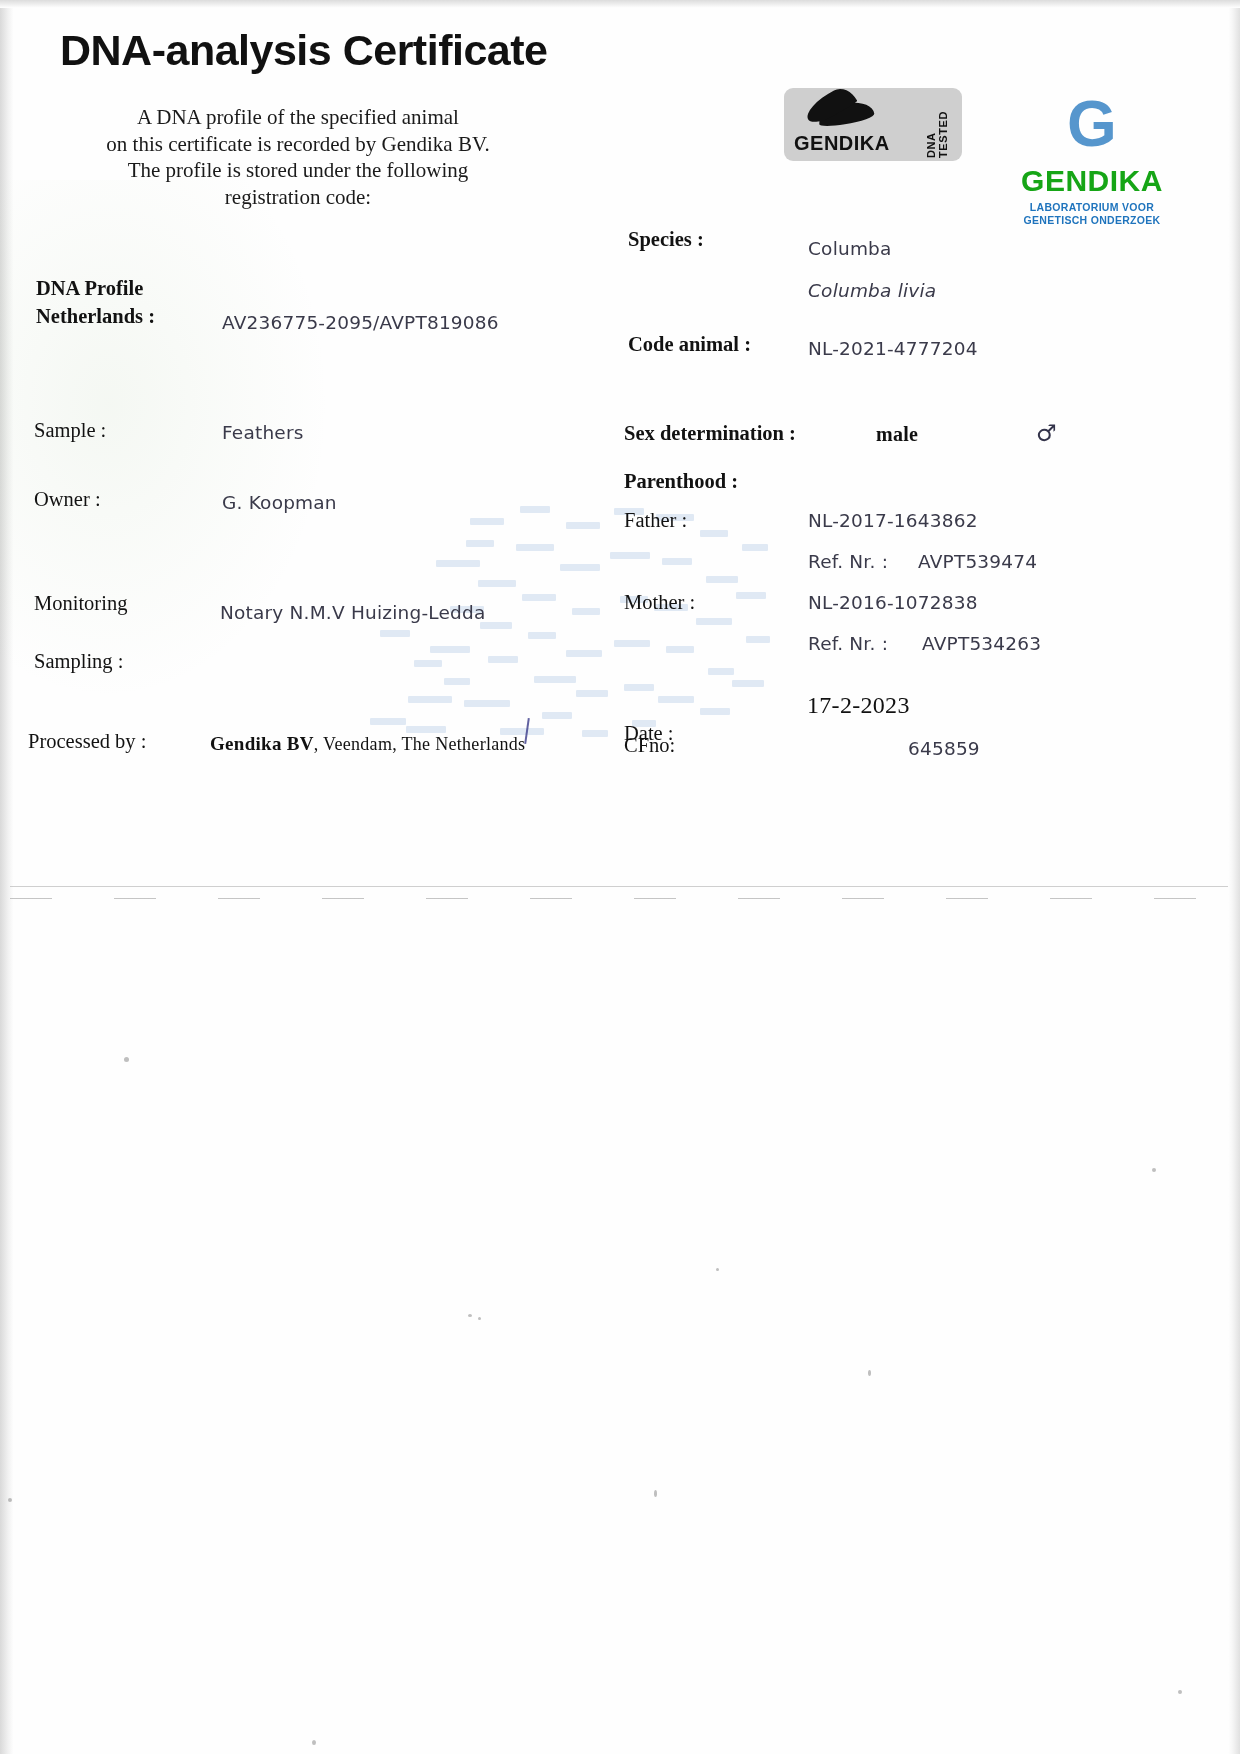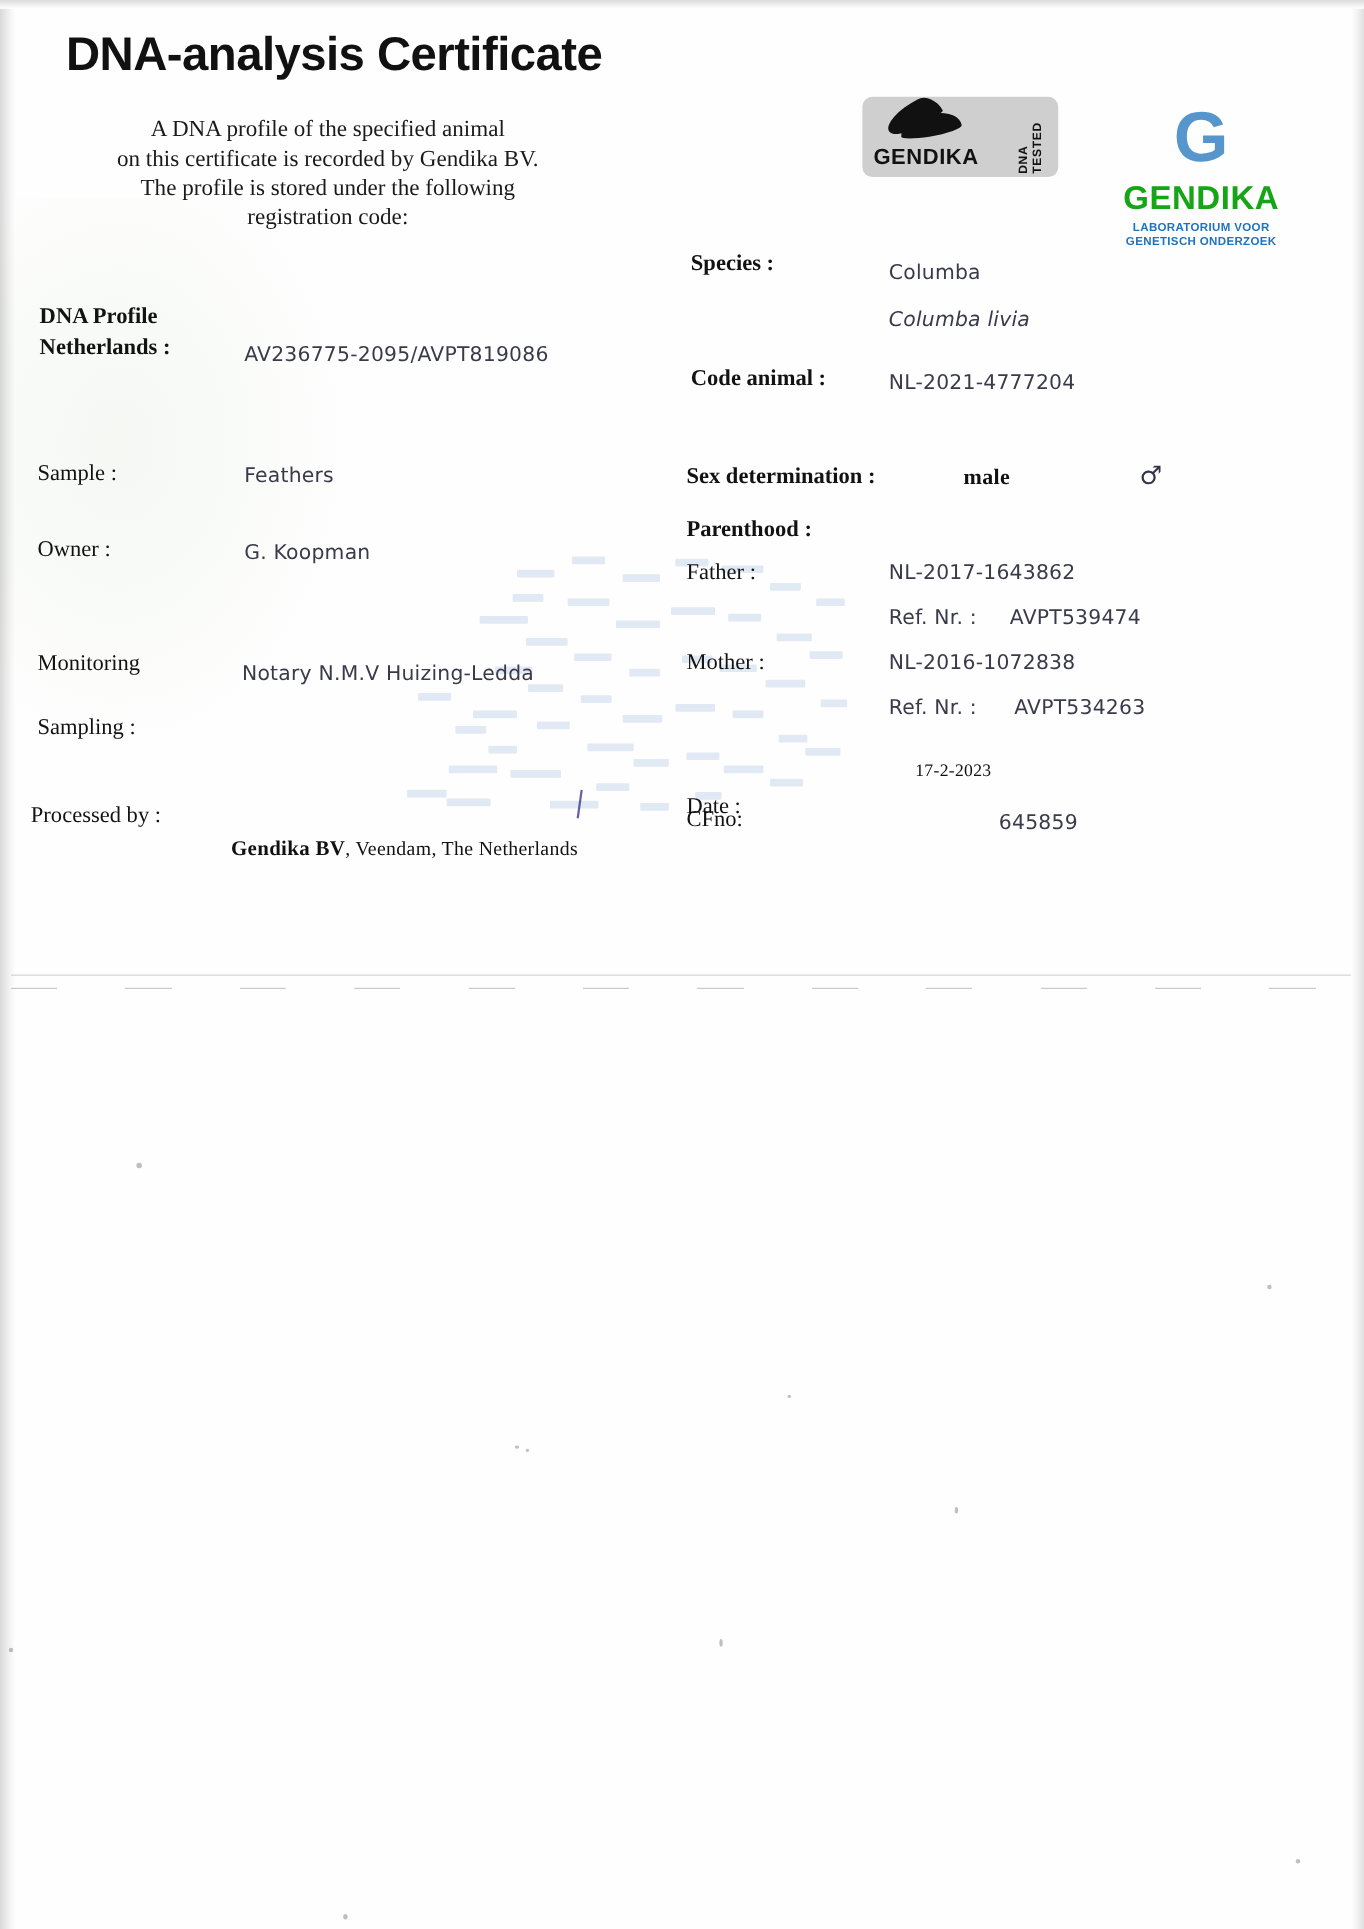--- a/index.html
+++ b/index.html
@@ -396,21 +396,21 @@
     <div class="val hand" style="left:222px; top:422px;">Feathers</div>
 
     <div class="lbl" style="left:34px; top:488px;">Owner :</div>
     <div class="val hand" style="left:222px; top:492px;">G. Koopman</div>
 
     <div class="lbl" style="left:34px; top:592px;">Monitoring</div>
     <div class="lbl" style="left:34px; top:620px;margin-top:30px;">Sampling :</div>
     <div class="val hand" style="left:220px; top:602px;">Notary N.M.V Huizing-Ledda</div>
 
     <div class="lbl" style="left:28px; top:730px;">Processed by :</div>
-    <div style="position:absolute; left:210px; top:733px;margin-top:28px;">
+    <div style="position:absolute; left:210px; top:733px;">
       <span class="val serif-bold" style="position:static;">Gendika BV</span><span class="val serif-plain" style="position:static;">, Veendam, The Netherlands</span>
     </div>
     <div class="signature"></div>
 
     <div class="lbl bold" style="left:628px; top:228px;">Species :</div>
     <div class="val hand" style="left:808px; top:238px;">Columba</div>
     <div class="val hand italic" style="left:808px; top:280px;">Columba livia</div>
 
     <div class="lbl bold" style="left:628px; top:333px;">Code animal :</div>
     <div class="val hand" style="left:808px; top:338px;">NL-2021-4777204</div>
@@ -425,21 +425,21 @@
     <div class="val hand" style="left:808px; top:510px;">NL-2017-1643862</div>
     <div class="val hand" style="left:808px; top:551px;">Ref. Nr.  :</div>
     <div class="val hand" style="left:918px; top:551px;">AVPT539474</div>
 
     <div class="lbl" style="left:624px; top:591px;">Mother :</div>
     <div class="val hand" style="left:808px; top:592px;">NL-2016-1072838</div>
     <div class="val hand" style="left:808px; top:633px;">Ref. Nr.  :</div>
     <div class="val hand" style="left:922px; top:633px;">AVPT534263</div>
 
     <div class="lbl" style="left:624px; top:722px;">Date :</div>
-    <div class="val serif-plain" style="left:832px; top:692px; font-size:16px;">17-2-2023</div>
+    <div class="val serif-plain" style="left:807px; top:692px; font-size:24px;">17-2-2023</div>
 
     <div class="lbl" style="left:624px; top:734px;">CFno:</div>
     <div class="val hand" style="left:908px; top:738px;">645859</div>
 
     <div class="cert-border-bottom"></div>
     <div class="fold-line"></div>
   </div>
 
   <div class="speck" style="left:124px; top:1057px; width:5px; height:5px;"></div>
   <div class="speck" style="left:1152px; top:1168px; width:4px; height:4px;"></div>

